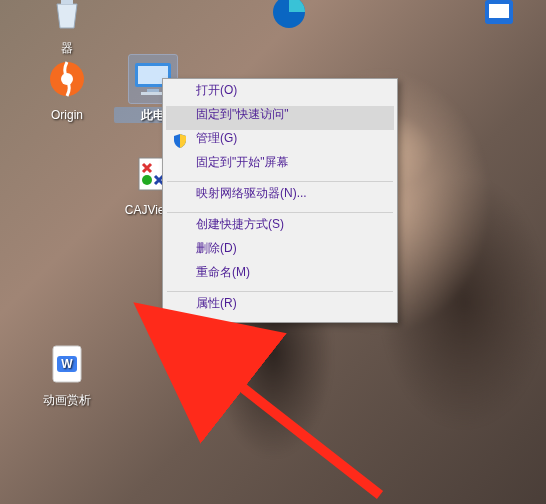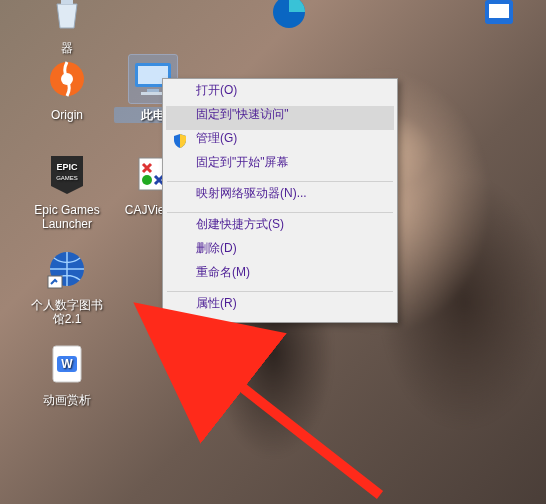--- a/index.html
+++ b/index.html
@@ -139,54 +139,33 @@
       <svg width="44" height="40" viewBox="0 0 44 40">
           <rect x="4" y="4" width="36" height="24" rx="2" fill="#3a8de0"></rect>
           <rect x="7" y="7" width="30" height="18" fill="#cfe5fb"></rect>
           <rect x="16" y="30" width="12" height="3" fill="#9fb8d4"></rect>
           <rect x="10" y="33" width="24" height="3" fill="#cdd9e6"></rect>
         </svg>
     </div>
     <div class="label">此电</div>
   </div>
 
-  <div class="icon-cell" style="left:28px; top:150px">
-    <div class="tile">
-      <svg width="40" height="44" viewBox="0 0 40 44">
-          <path d="M4 4h32v30l-16 8-16-8z" fill="#2a2a2a"></path>
-          <text x="20" y="18" text-anchor="middle" fill="#fff" font-size="9" font-weight="bold" font-family="Arial">EPIC</text>
-          <text x="20" y="28" text-anchor="middle" fill="#fff" font-size="6" font-family="Arial">GAMES</text>
-        </svg>
-    </div>
-    <div class="label">Epic Games Launcher</div>
-  </div>
 
   <div class="icon-cell" style="left:114px; top:150px">
     <div class="tile">
       <svg width="40" height="40" viewBox="0 0 40 40">
           <rect x="6" y="4" width="28" height="32" fill="#fff" stroke="#888"></rect>
           <path d="M10 10l8 8M10 18l8-8" stroke="#d33" stroke-width="3"></path>
           <path d="M22 22l8 8M22 30l8-8" stroke="#24a" stroke-width="3"></path>
           <circle cx="14" cy="26" r="5" fill="#2a2"></circle>
         </svg>
     </div>
     <div class="label">CAJVie7.2</div>
   </div>
 
-  <div class="icon-cell" style="left:28px; top:245px">
-    <div class="tile">
-      <svg width="42" height="42" viewBox="0 0 42 42">
-          <circle cx="21" cy="21" r="17" fill="#2060c0"></circle>
-          <path d="M4 21h34M21 4v34M8 10c8 6 18 6 26 0M8 32c8-6 18-6 26 0" stroke="#9fd0ff" stroke-width="1.5" fill="none"></path>
-          <rect x="2" y="28" width="14" height="12" fill="#fff" stroke="#666"></rect>
-          <path d="M5 36l4-4 2 2" stroke="#2060c0" stroke-width="2" fill="none"></path>
-        </svg>
-    </div>
-    <div class="label">个人数字图书馆2.1</div>
-  </div>
 
   <div class="icon-cell" style="left:28px; top:340px">
     <div class="tile">
       <svg width="40" height="44" viewBox="0 0 40 44">
           <rect x="6" y="4" width="28" height="36" rx="3" fill="#fff" stroke="#ccc"></rect>
           <rect x="10" y="14" width="20" height="16" rx="3" fill="#3d7ff0"></rect>
           <text x="20" y="26" text-anchor="middle" fill="#fff" font-size="12" font-weight="bold" font-family="Arial">W</text>
         </svg>
     </div>
     <div class="label">动画赏析</div>

